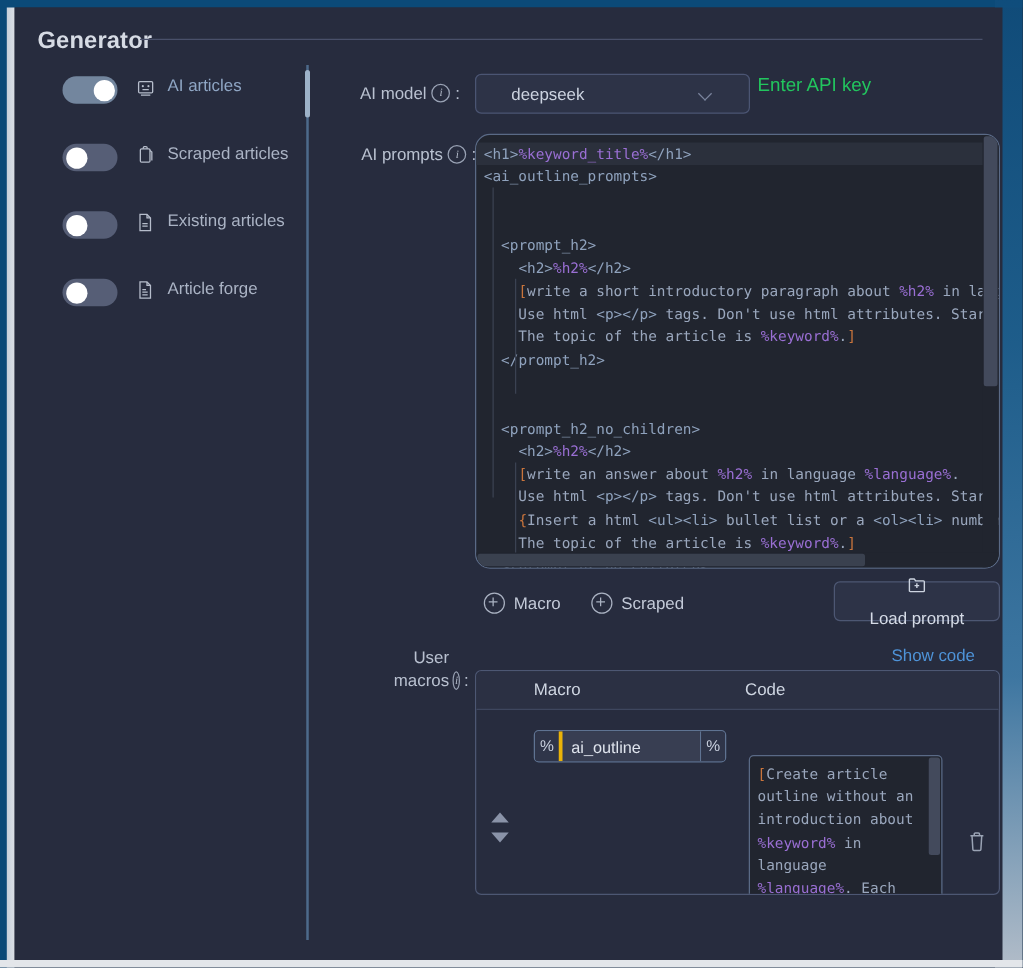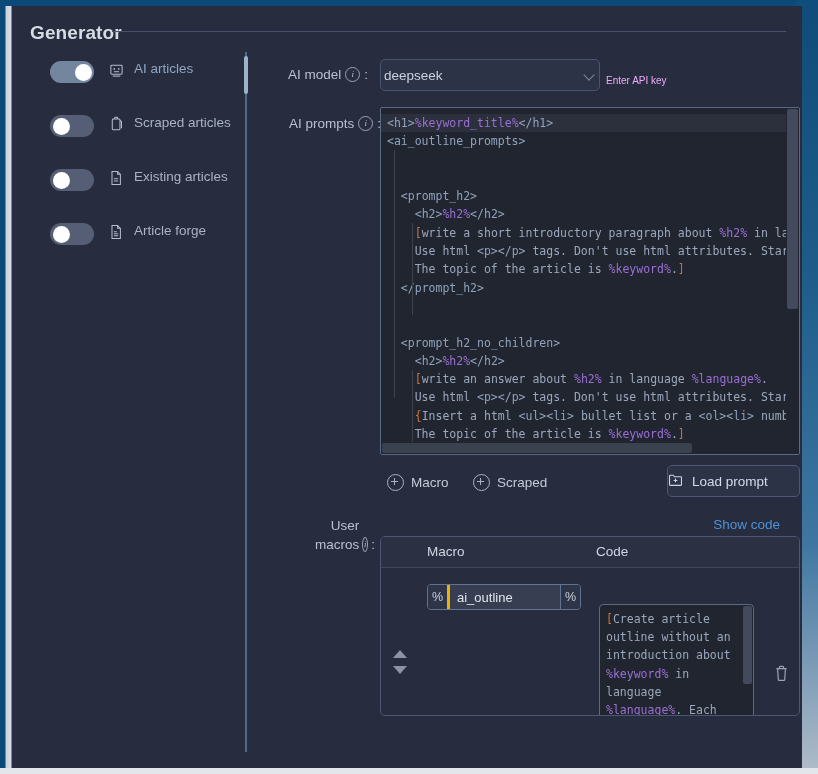--- a/index.html
+++ b/index.html
@@ -158,21 +158,21 @@
   #select-ai-model {
     position: absolute;
     left: 368px; top: 53px;
     width: 220px; height: 32px;
     background: #2d3347;
     border: 1px solid #4b5573;
     border-radius: 5px;
     box-sizing: border-box;
     display: flex;
     align-items: center;
-    padding: 0 3px;
+    padding: 0 28px;
   }
   #select-ai-model .val {
     font-size: 13.5px;
     color: #ccd3e0;
     flex: 1;
   }
   .chev {
     width: 12px; height: 12px;
     position: relative;
   }
@@ -180,36 +180,36 @@
     content: "";
     position: absolute;
     left: 1px; top: 2px;
     width: 7px; height: 7px;
     border-right: 1.6px solid #7b859e;
     border-bottom: 1.6px solid #7b859e;
     transform: rotate(45deg);
   }
   #link-api-key {
     position: absolute;
-    left: 594px; top: 69px;
-    font-size: 10px;
-    color: #f0abfc;
+    left: 594px; top: 54px;
+    font-size: 15px;
+    color: #22c55e;
     cursor: pointer;
   }
 
   #lbl-ai-prompts { left: 266px; top: 110px; margin-left: 11px; }
 
   
   #code-editor {
     position: absolute;
     left: 368px; top: 101px;
     width: 420px; height: 348px;
     background: #21252f;
     border: 1px solid #5a6a86;
-    border-radius: 2px;
+    border-radius: 12px;
     box-sizing: border-box;
     overflow: hidden;
     font-family: "DejaVu Sans Mono", monospace;
     font-size: 11.5px;
     line-height: 18.3px;
   }
   #code-lines {
     position: absolute;
     left: 0; top: 0;
     padding: 6px 0 0 6px;
@@ -287,24 +287,26 @@
   #btn-scraped { left: 461px; top: 468px; }
 
   .btn {
     position: absolute;
     background: #2d3347;
     border: 1px solid #4d5773;
     border-radius: 5px;
     box-sizing: border-box;
     display: flex;
     align-items: center;
+    justify-content: center;
     gap: 9px;
     font-size: 13.5px;
     color: #d5dbe6;
     cursor: pointer;
+    flex-direction: column;
   }
   #btn-load-prompt {
     left: 655px; top: 459px;
     width: 133px; height: 32px;
   }
   #btn-add-macro {
     left: 638px; top: 727px;
     width: 150px; height: 32px;
   }
   .plus-plain {

